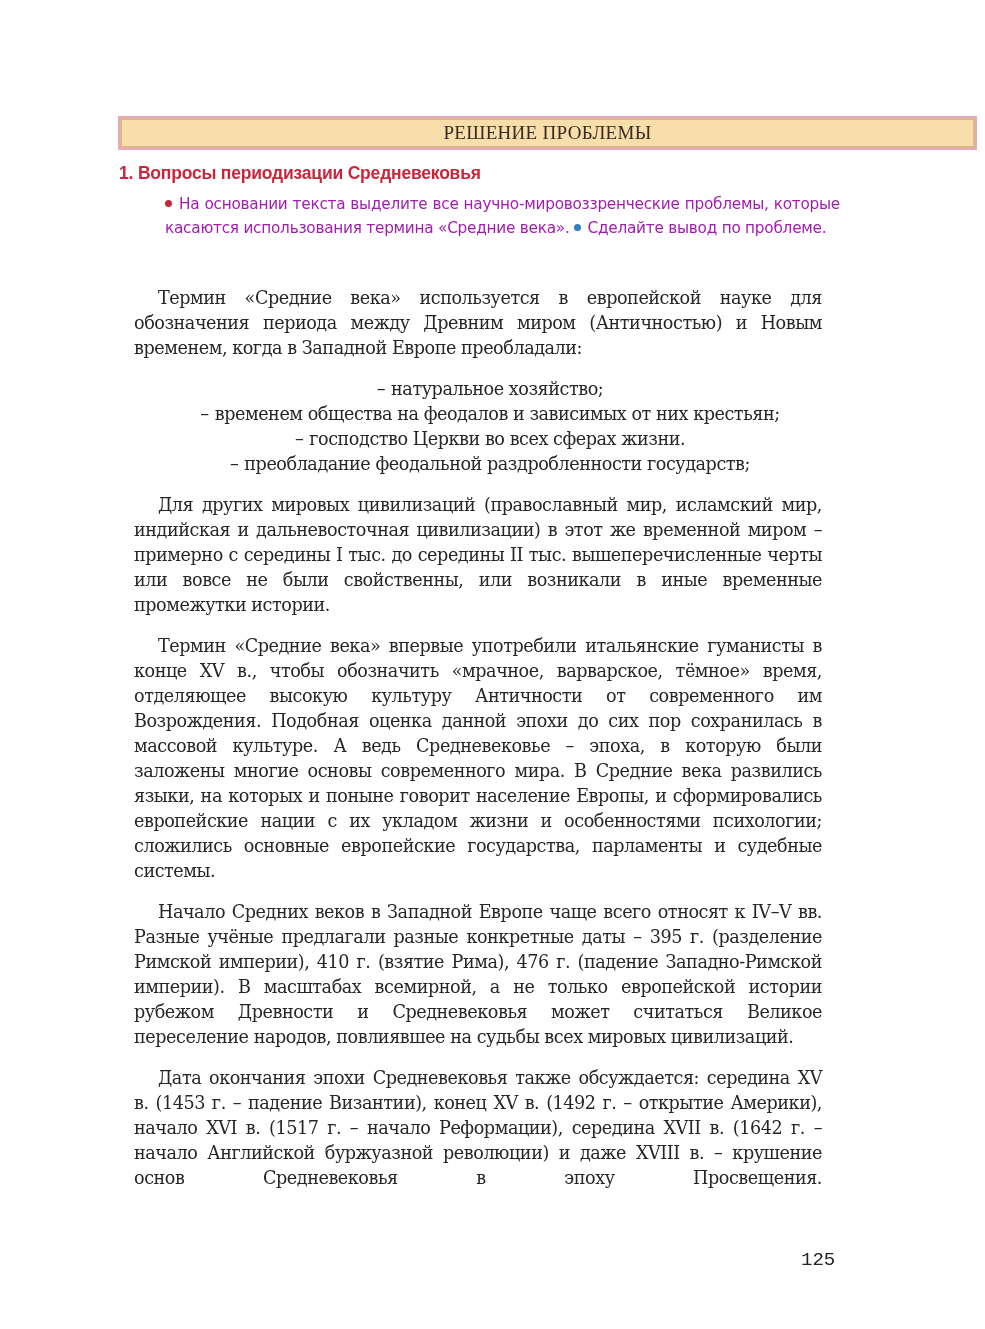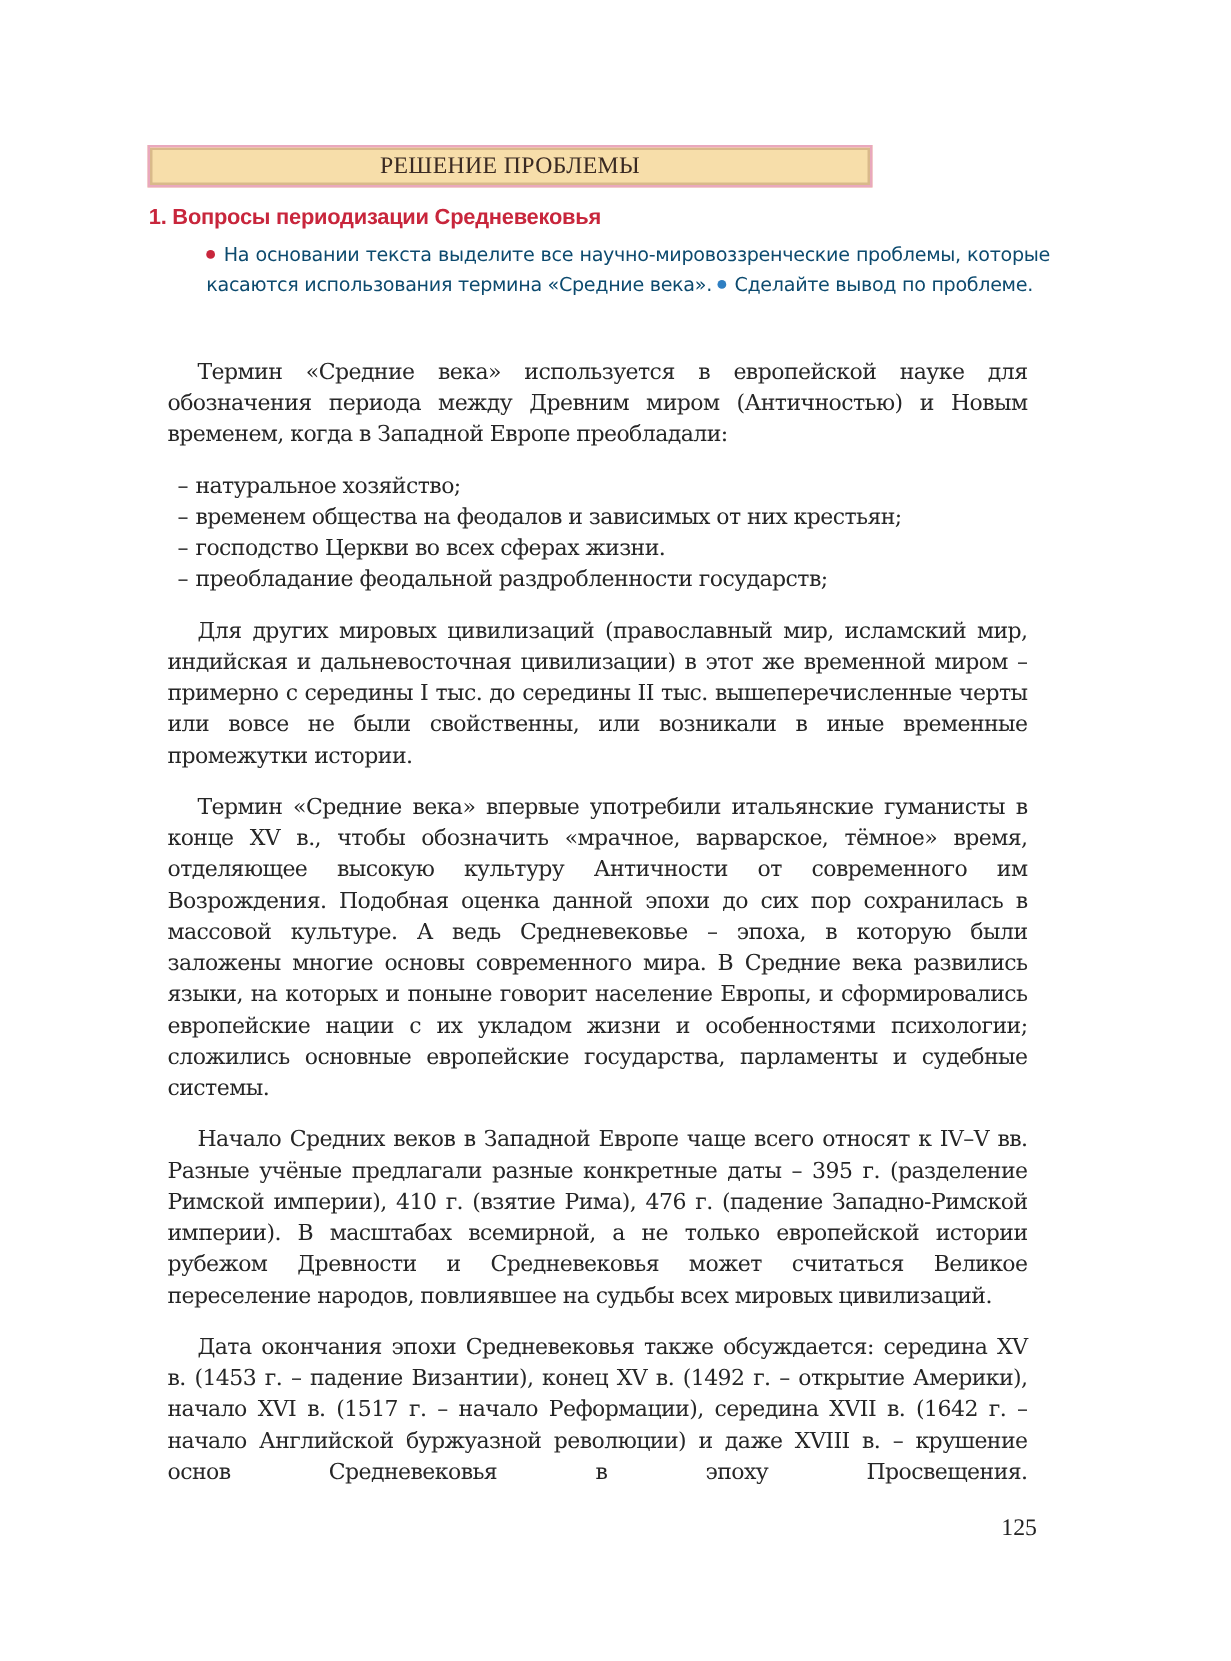--- a/index.html
+++ b/index.html
@@ -17,21 +17,21 @@
     .page {
       position: absolute;
       left: 0; top: 0;
       width: 985px;
       height: 1329px;
     }
     .section-banner {
       position: absolute;
       left: 118px;
       top: 116px;
-      width: 580px;
+      width: 859px;
       height: 34px;
       box-sizing: border-box;
       background: #f7deaa;
       border: 2px solid #e9a8bd;
       box-shadow: inset 0 0 0 2px #d9b98a;
       display: flex;
       align-items: center;
       justify-content: center;
     }
     .section-banner span {
@@ -53,21 +53,21 @@
     }
     .task-heading .num { color: #c8263c; }
     .task-text {
       position: absolute;
       left: 165px;
       top: 193px;
       width: 675px;
       font-family: "DejaVu Sans", "Liberation Sans", sans-serif;
       font-size: 15.3px;
       line-height: 23.5px;
-      color: #0c4a6e;
+      color: #a21caf;
       letter-spacing: -0.25px;
       text-align: justify;
     }
     .bullet-red, .bullet-blue {
       display: inline-block;
       width: 7px;
       height: 7px;
       border-radius: 50%;
       vertical-align: 2px;
       margin-right: 7px;
@@ -89,30 +89,31 @@
       margin: 16px;
       text-indent: 24px;
       text-align: justify;
       text-align-last: left;
     }
     .body-text p.last-justified { text-align-last: justify; }
     .body-text ul {
       list-style: none;
       margin: 0;
       padding: 0 0 0 24px;
+      text-align: center;
     }
     .body-text li {
       margin: 0;
     }
     .body-text li .dash { margin-right: 6px; }
     .page-number {
       position: absolute;
       left: 801px;
-      top: 1212px;
-      font-family: Liberation Serif, serif;
+      top: 1249px;
+      font-family: Liberation Mono, monospace;
       font-size: 19px;
       color: #222;
     }
   </style>
 </head>
 <body>
 
 <div class="page">
 
   <div class="section-banner">

